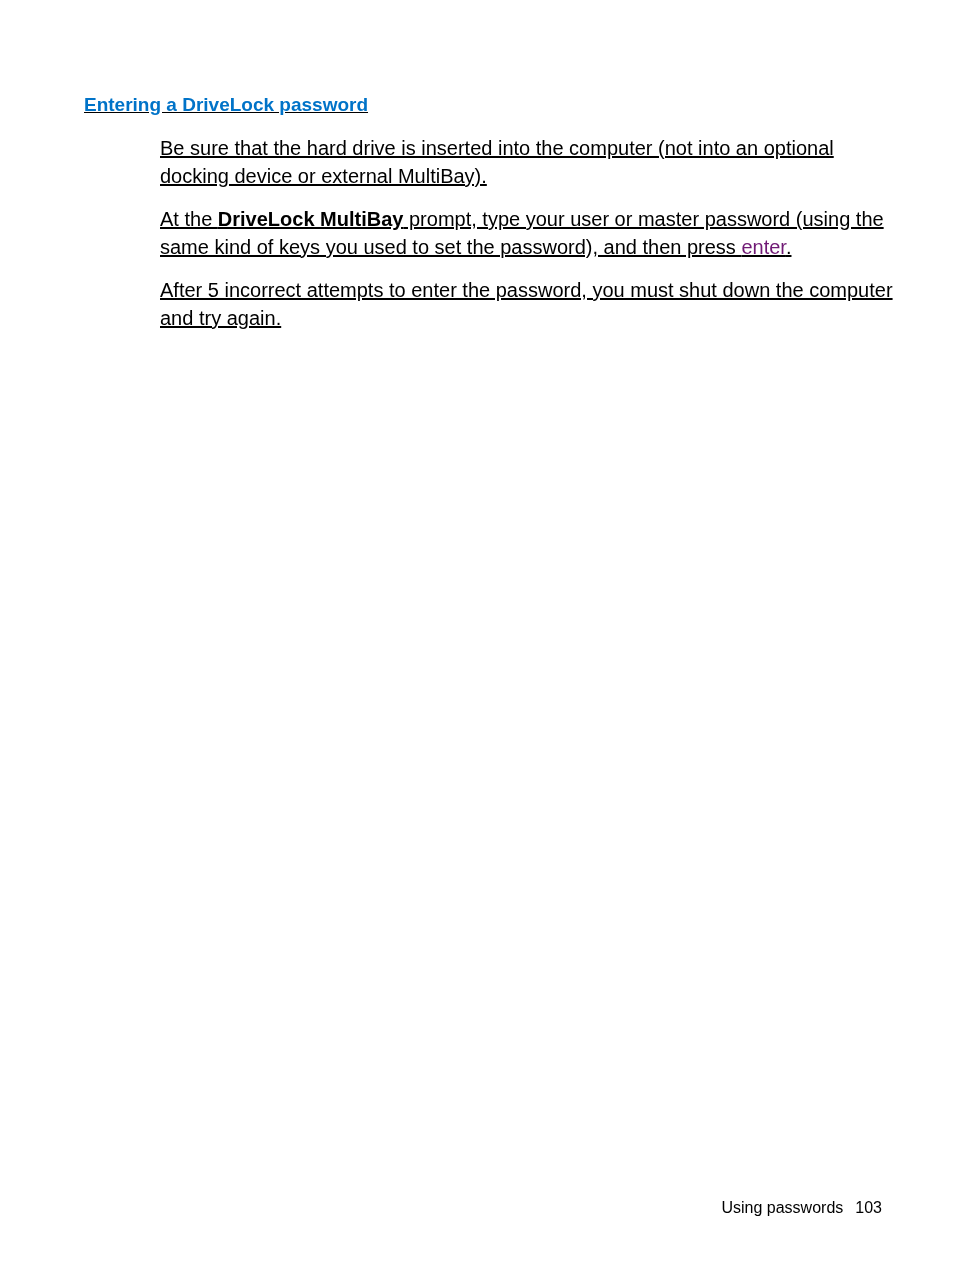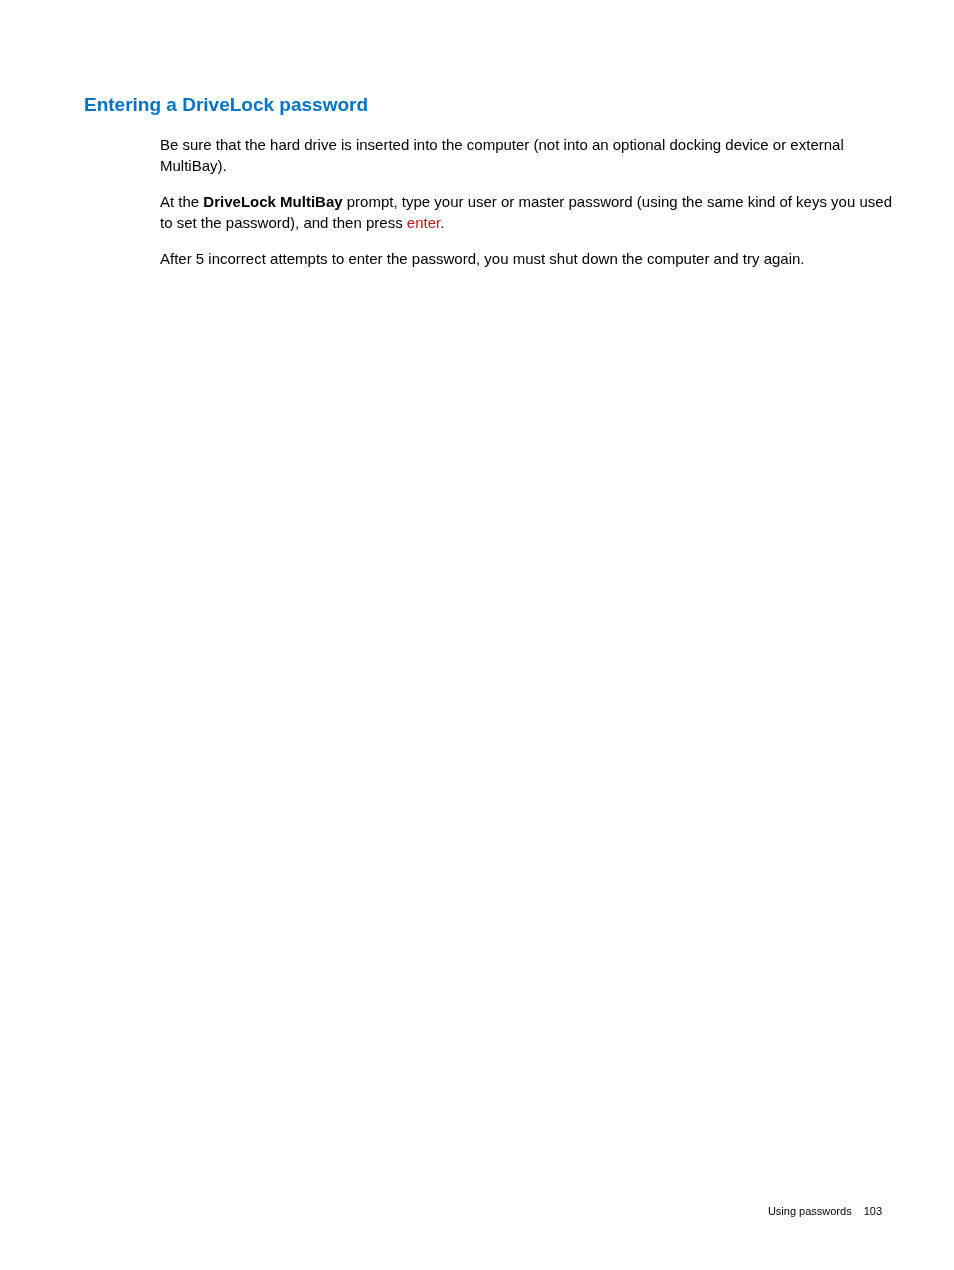--- a/index.html
+++ b/index.html
@@ -9,48 +9,49 @@
     }
     body {
       font-family: Arial, Helvetica, sans-serif;
       background: #ffffff;
       width: 954px;
       height: 1270px;
       position: relative;
     }
     .page {
       padding: 94px 56px 0 84px;
+      text-decoration: underline;
     }
     .heading {
       color: #0073c8;
       font-size: 19px;
       font-weight: bold;
       margin-bottom: 18px;
     }
     .body-content {
       margin-left: 76px;
       margin-right: 0;
     }
     .paragraph {
-      font-size: 15px;
+      font-size: 20px;
       color: #000000;
       line-height: 1.4;
       margin-bottom: 15px;
     }
     .bold {
       font-weight: bold;
     }
     .link-text {
-      color: #b91c1c;
+      color: #701a75;
     }
     .footer {
       position: absolute;
       bottom: 53px;
       right: 72px;
-      font-size: 11px;
+      font-size: 16px;
       color: #000000;
     }
     .footer-title {
       margin-right: 12px;
     }
   </style>
 </head>
 <body>
 
 <div class="page">

